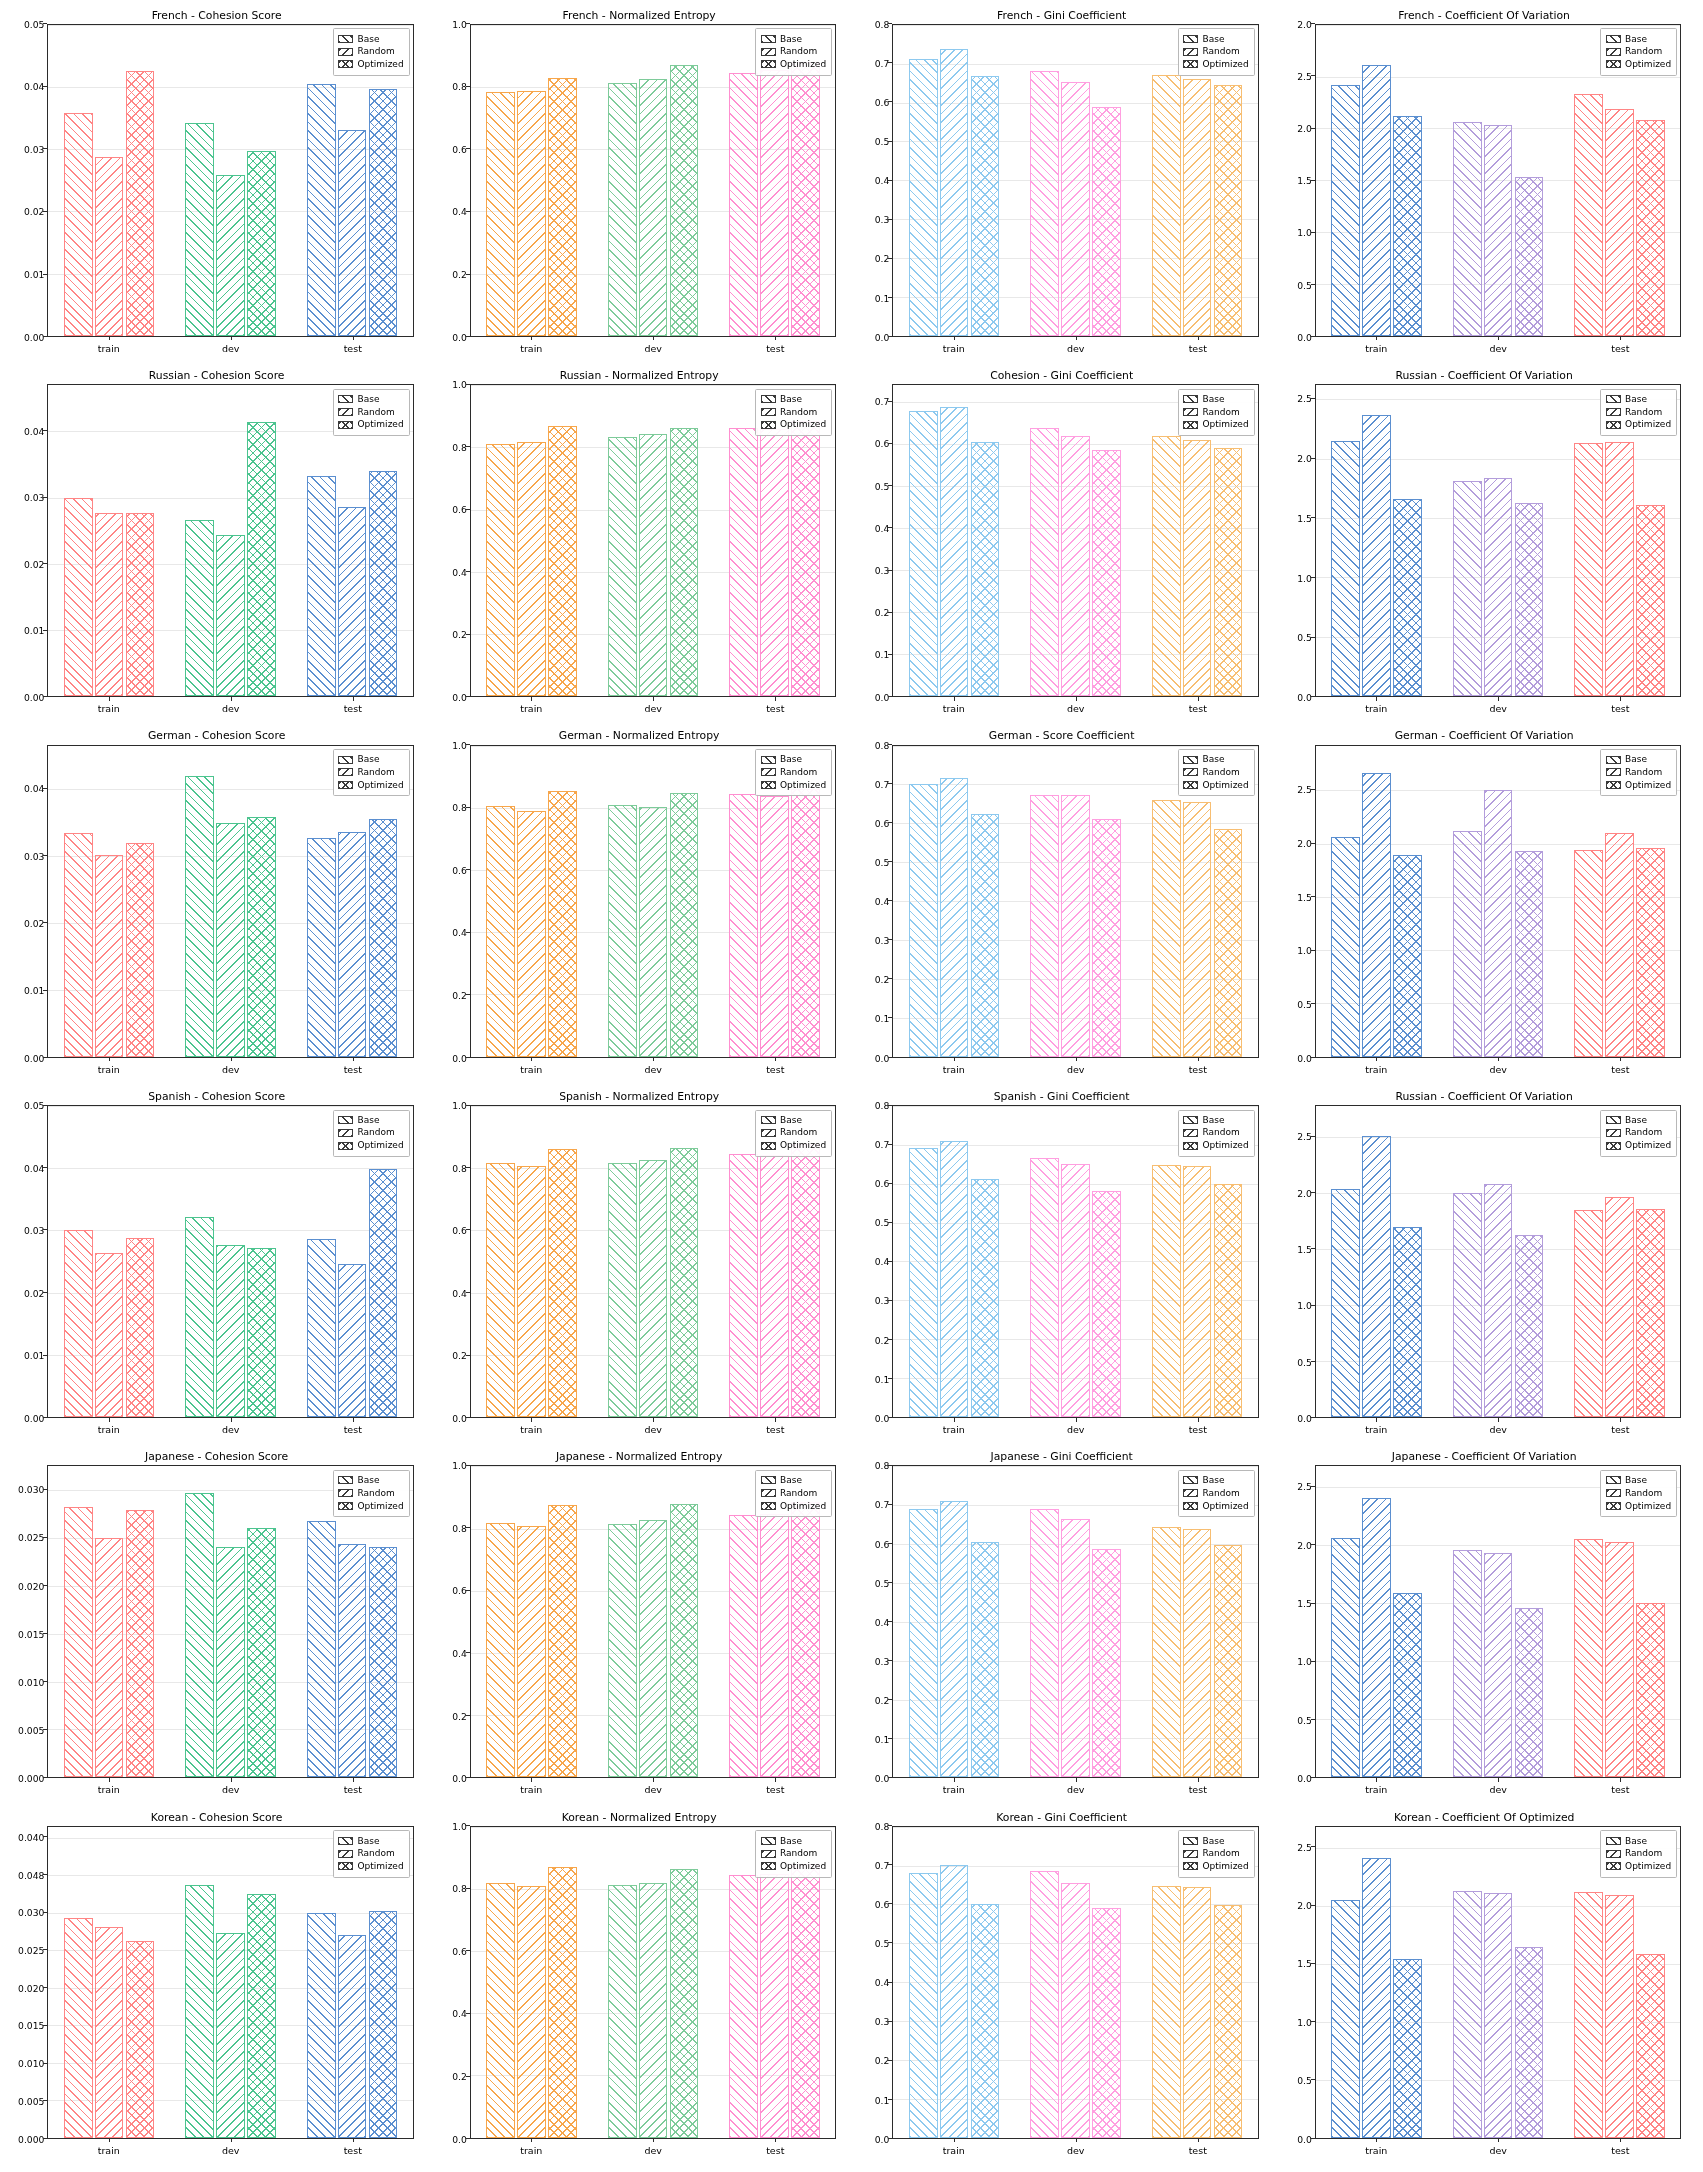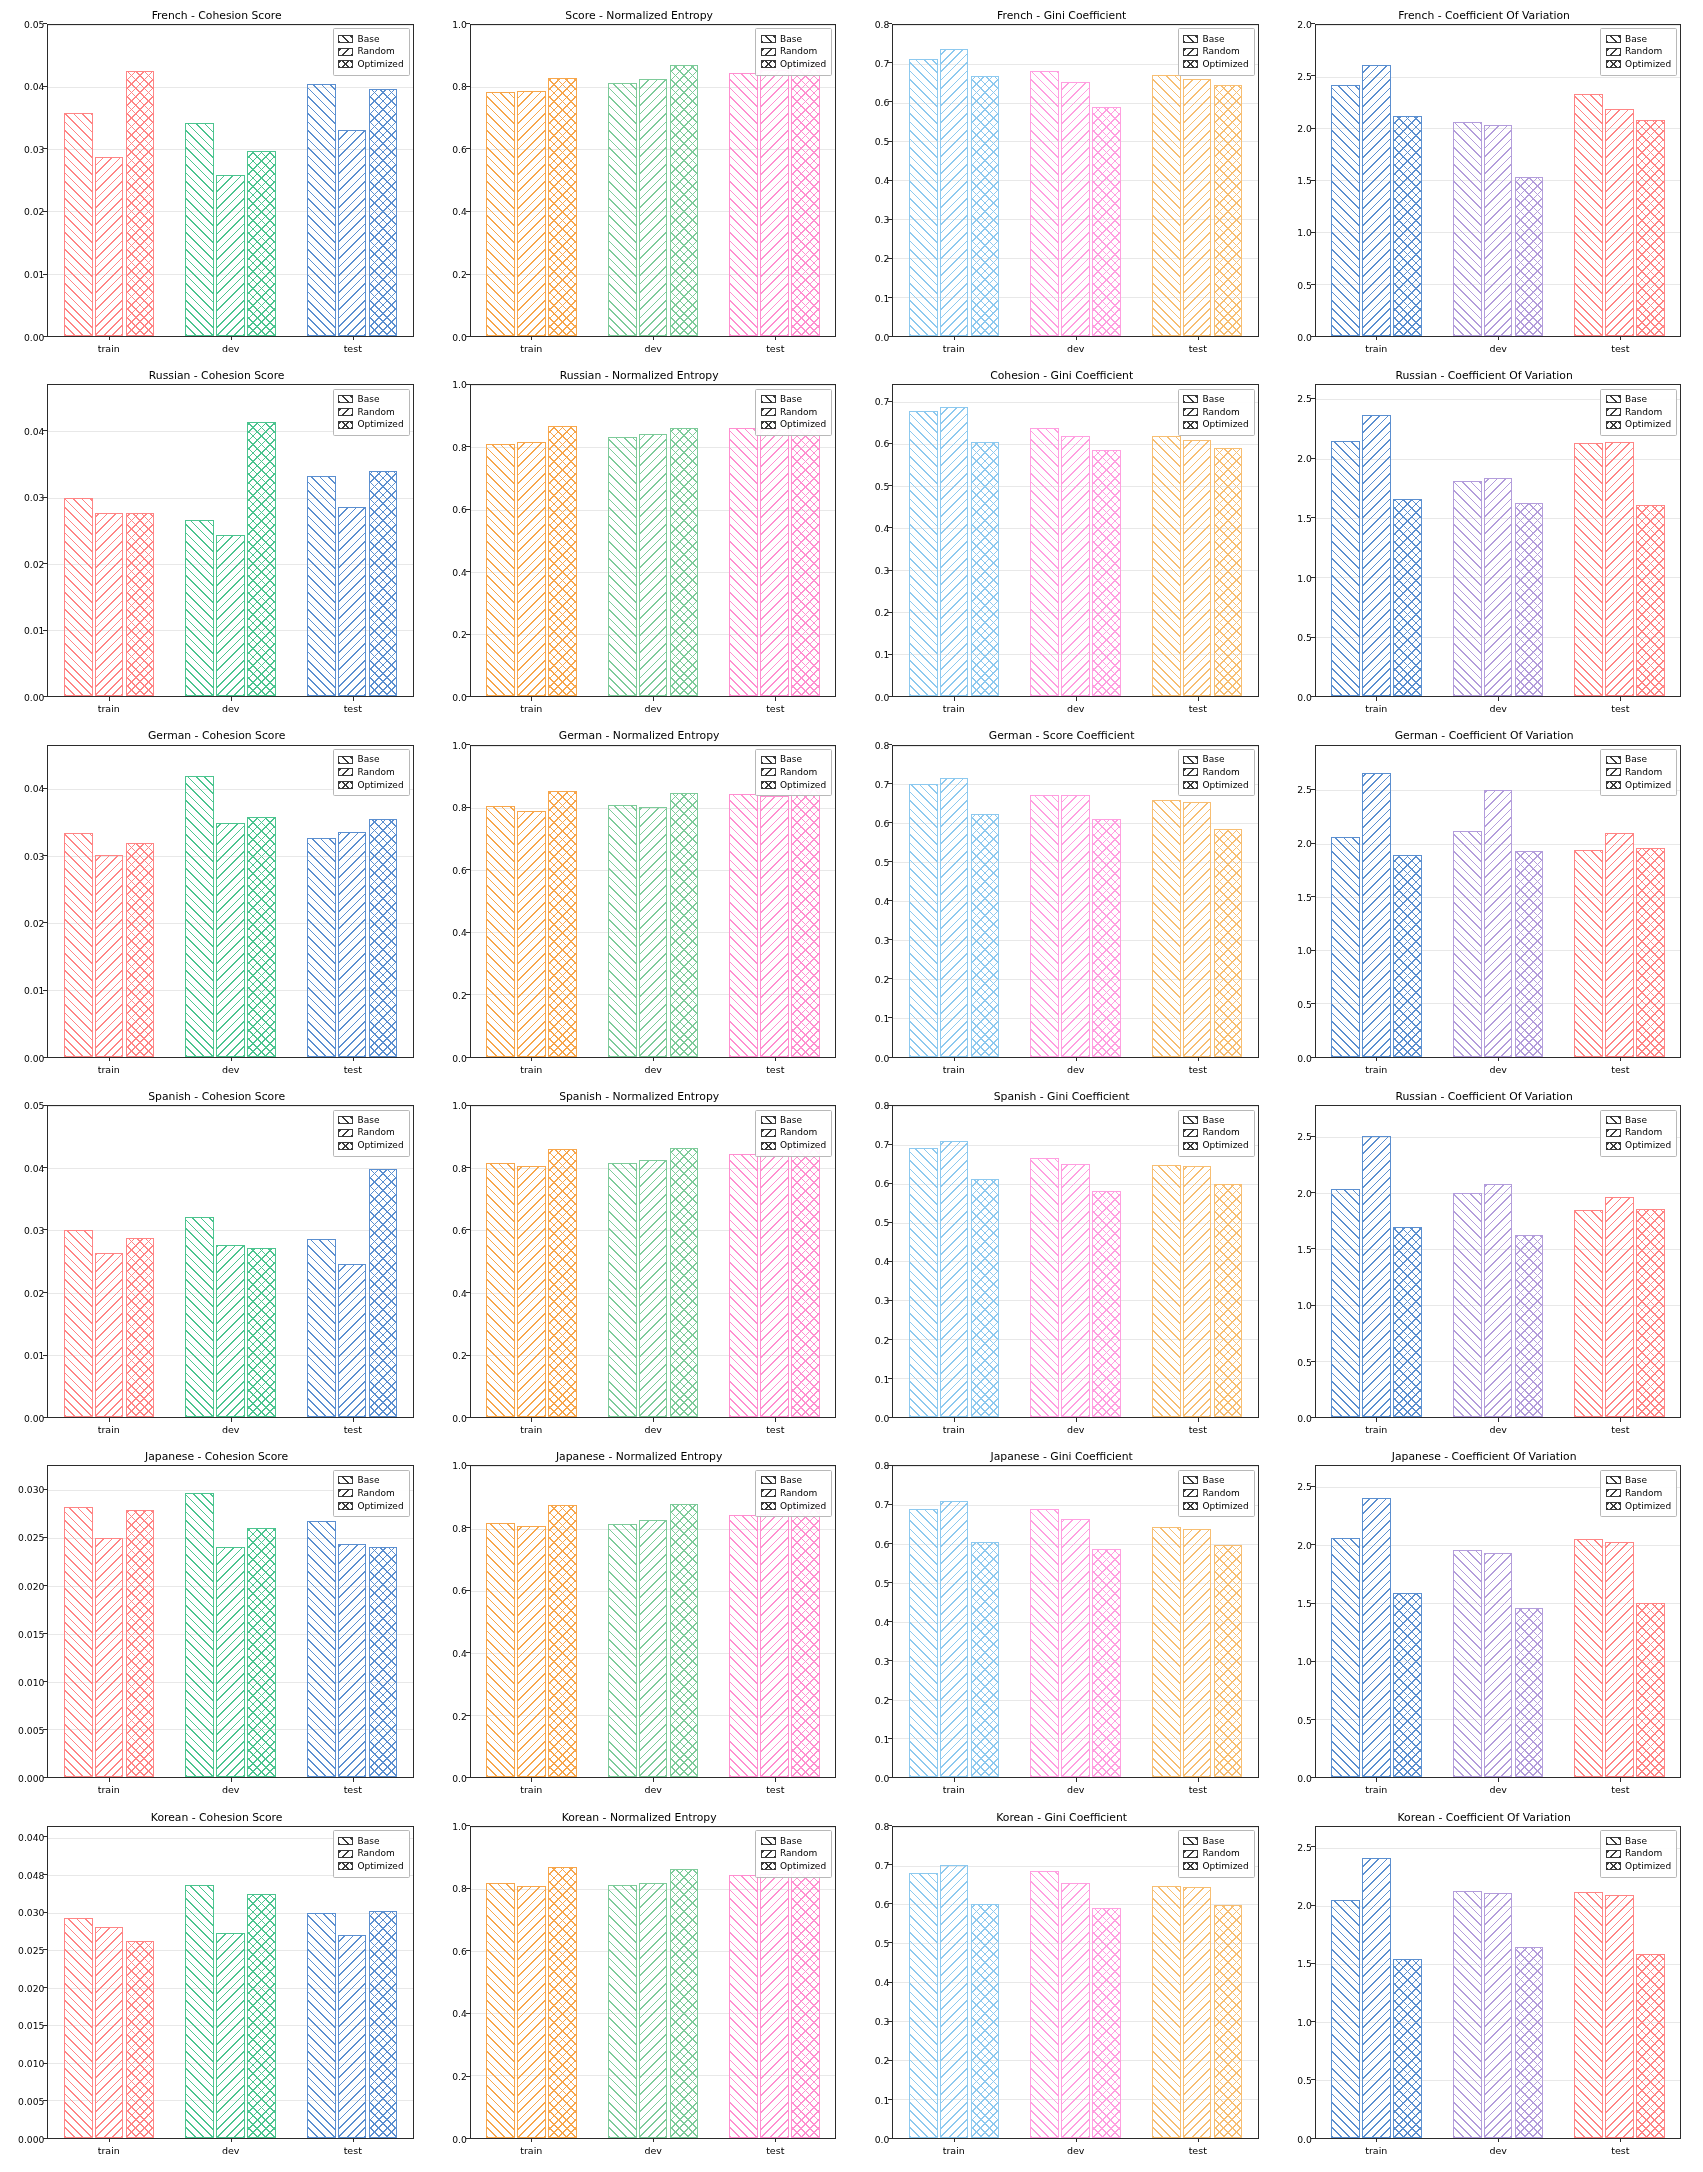--- a/index.html
+++ b/index.html
@@ -183,21 +183,21 @@
           </div>
           <div class="legend-row">
             <span class="legend-swatch" style="color: rgb(58, 58, 58); background-image: repeating-linear-gradient(45deg, rgb(58, 58, 58) 0px, rgb(58, 58, 58) 1.1px, rgba(0, 0, 0, 0) 1.1px, rgba(0, 0, 0, 0) 6px), repeating-linear-gradient(-45deg, rgb(58, 58, 58) 0px, rgb(58, 58, 58) 1.1px, rgba(0, 0, 0, 0) 1.1px, rgba(0, 0, 0, 0) 6px);"></span>
             <span class="legend-label">Optimized</span>
           </div>
         </div>
       </div>
     </div>
     <div class="cell">
       <div class="panel">
-        <div class="title">Score - Normalized Entropy</div>
+        <div class="title">French - Normalized Entropy</div>
         <div class="ytick-label" style="top: calc(100% - 29px);">0.0</div>
         <div class="ytick-mark" style="top: calc(100% - 30px);"></div>
         <div class="ytick-label" style="top: calc(80% - 19.7px);">0.2</div>
         <div class="ytick-mark" style="top: calc(80% - 20px);"></div>
         <div class="ytick-label" style="top: calc(60% - 10.2px);">0.4</div>
         <div class="ytick-mark" style="top: calc(60% - 10.7px);"></div>
         <div class="ytick-label" style="top: calc(40% - 0.6px);">0.6</div>
         <div class="ytick-mark" style="top: calc(40% - 1.2px);"></div>
         <div class="ytick-label" style="top: calc(20% + 8.9px);">0.8</div>
         <div class="ytick-mark" style="top: calc(20% + 8.3px);"></div>
@@ -1431,21 +1431,21 @@
           </div>
           <div class="legend-row">
             <span class="legend-swatch" style="color: rgb(58, 58, 58); background-image: repeating-linear-gradient(45deg, rgb(58, 58, 58) 0px, rgb(58, 58, 58) 1.1px, rgba(0, 0, 0, 0) 1.1px, rgba(0, 0, 0, 0) 6px), repeating-linear-gradient(-45deg, rgb(58, 58, 58) 0px, rgb(58, 58, 58) 1.1px, rgba(0, 0, 0, 0) 1.1px, rgba(0, 0, 0, 0) 6px);"></span>
             <span class="legend-label">Optimized</span>
           </div>
         </div>
       </div>
     </div>
     <div class="cell">
       <div class="panel">
-        <div class="title">Korean - Coefficient Of Variation</div>
+        <div class="title">Korean - Coefficient Of Optimized</div>
         <div class="ytick-label" style="top: calc(100% - 29px);">0.0</div>
         <div class="ytick-mark" style="top: calc(100% - 30px);"></div>
         <div class="ytick-label" style="top: calc(81.3433% - 20.3px);">0.5</div>
         <div class="ytick-mark" style="top: calc(81.3433% - 21px);"></div>
         <div class="ytick-label" style="top: calc(62.6866% - 11.4px);">1.0</div>
         <div class="ytick-mark" style="top: calc(62.6866% - 12px);"></div>
         <div class="ytick-label" style="top: calc(44.0299% - 2.6px);">1.5</div>
         <div class="ytick-mark" style="top: calc(44.0299% - 3.1px);"></div>
         <div class="ytick-label" style="top: calc(25.3731% + 6.3px);">2.0</div>
         <div class="ytick-mark" style="top: calc(25.3731% + 5.8px);"></div>

